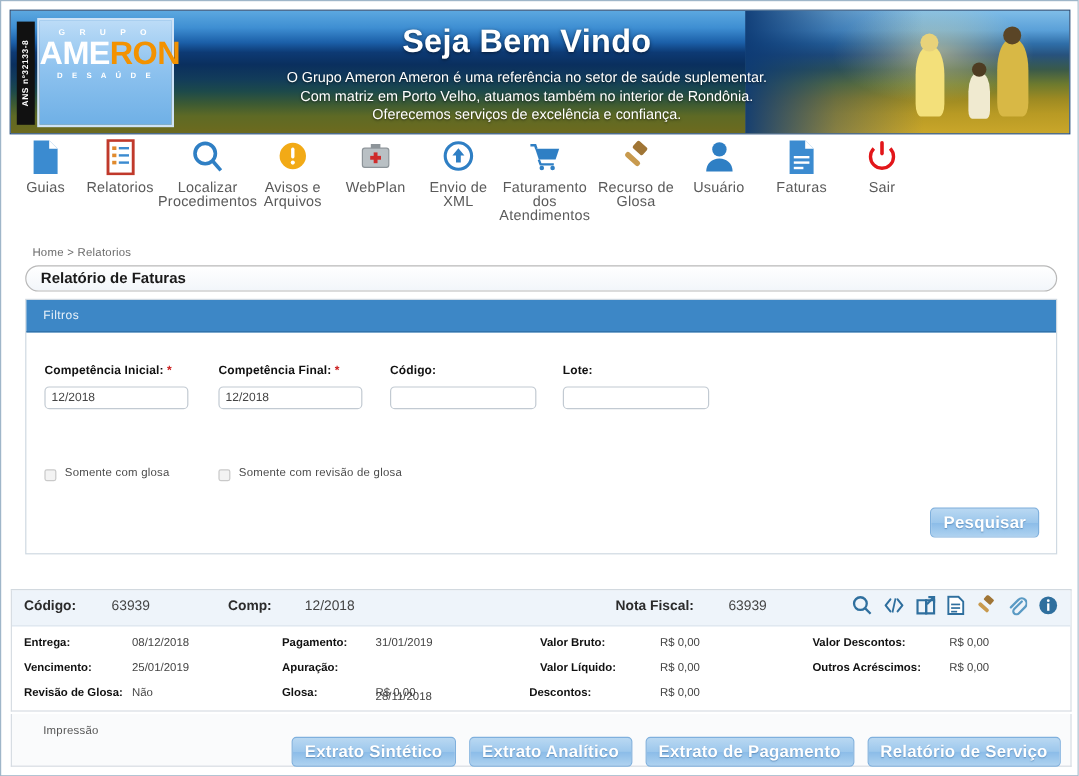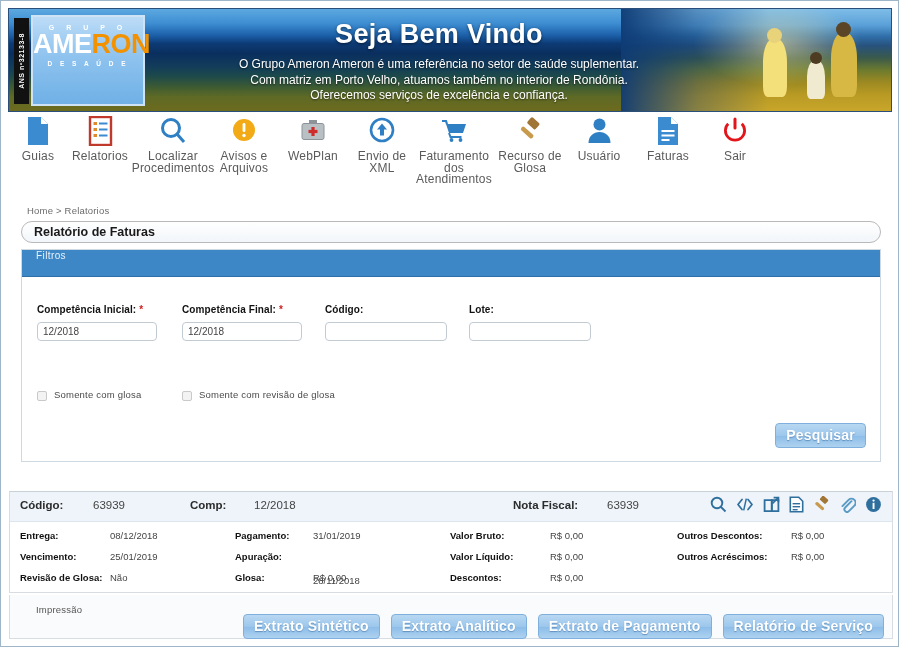--- a/index.html
+++ b/index.html
@@ -98,21 +98,21 @@
   }
   .page-title-bar span{font-size:12.5px;font-weight:bold;color:#1a1a1a;}
 
   
   .panel{
     position:absolute;left:20px;top:248px;width:860px;height:213px;
     border:1px solid #cfd9e2;box-sizing:border-box;background:#ffffff;
   }
   .panel-head{
     height:26px;background:#3d87c6;border-bottom:1px solid #2f6fa6;
-    display:flex;padding-left:14px;
+    display:flex;align-items:center;padding-left:14px;
   }
   .panel-head span{font-size:10px;color:#e9f2fa;letter-spacing:.4px;}
   .panel-body{position:relative;height:185px;}
 
   .field{position:absolute;}
   .field-label{font-size:10px;font-weight:bold;color:#111111;letter-spacing:.1px;margin-bottom:6px;white-space:nowrap;}
   .field-label .req{color:#cc2222;font-weight:bold;}
   .field input{
     width:100%;height:19px;box-sizing:border-box;
     border:1px solid #c2cad2;border-radius:4px;background:#ffffff;
@@ -451,24 +451,24 @@
       <div class="cell-value" style="left:303px;top:8px;">31/01/2019</div>
       <div class="cell-label" style="left:225px;top:29px;">Apuração:</div>
       <div class="cell-value" style="left:303px;top:29px;margin-top:24px;">28/11/2018</div>
       <div class="cell-label" style="left:225px;top:50px;">Glosa:</div>
       <div class="cell-value" style="left:303px;top:50px;">R$ 0,00</div>
 
       <div class="cell-label" style="left:440px;top:8px;">Valor Bruto:</div>
       <div class="cell-value" style="left:540px;top:8px;">R$ 0,00</div>
       <div class="cell-label" style="left:440px;top:29px;">Valor Líquido:</div>
       <div class="cell-value" style="left:540px;top:29px;">R$ 0,00</div>
-      <div class="cell-label" style="left:440px;top:50px;text-align:right;">Descontos:</div>
+      <div class="cell-label" style="left:431px;top:50px;text-align:right;">Descontos:</div>
       <div class="cell-value" style="left:540px;top:50px;">R$ 0,00</div>
 
-      <div class="cell-label" style="left:667px;top:8px;">Outros Descontos:</div>
+      <div class="cell-label" style="left:667px;top:8px;">Valor Descontos:</div>
       <div class="cell-value" style="left:781px;top:8px;">R$ 0,00</div>
       <div class="cell-label" style="left:667px;top:29px;">Outros Acréscimos:</div>
       <div class="cell-value" style="left:781px;top:29px;">R$ 0,00</div>
     </div>
   </div>
 
   <div class="footer">
     <div class="footer-label">Impressão</div>
     <div class="footer-btns">
       <div class="btn-blue">Extrato Sintético</div>

